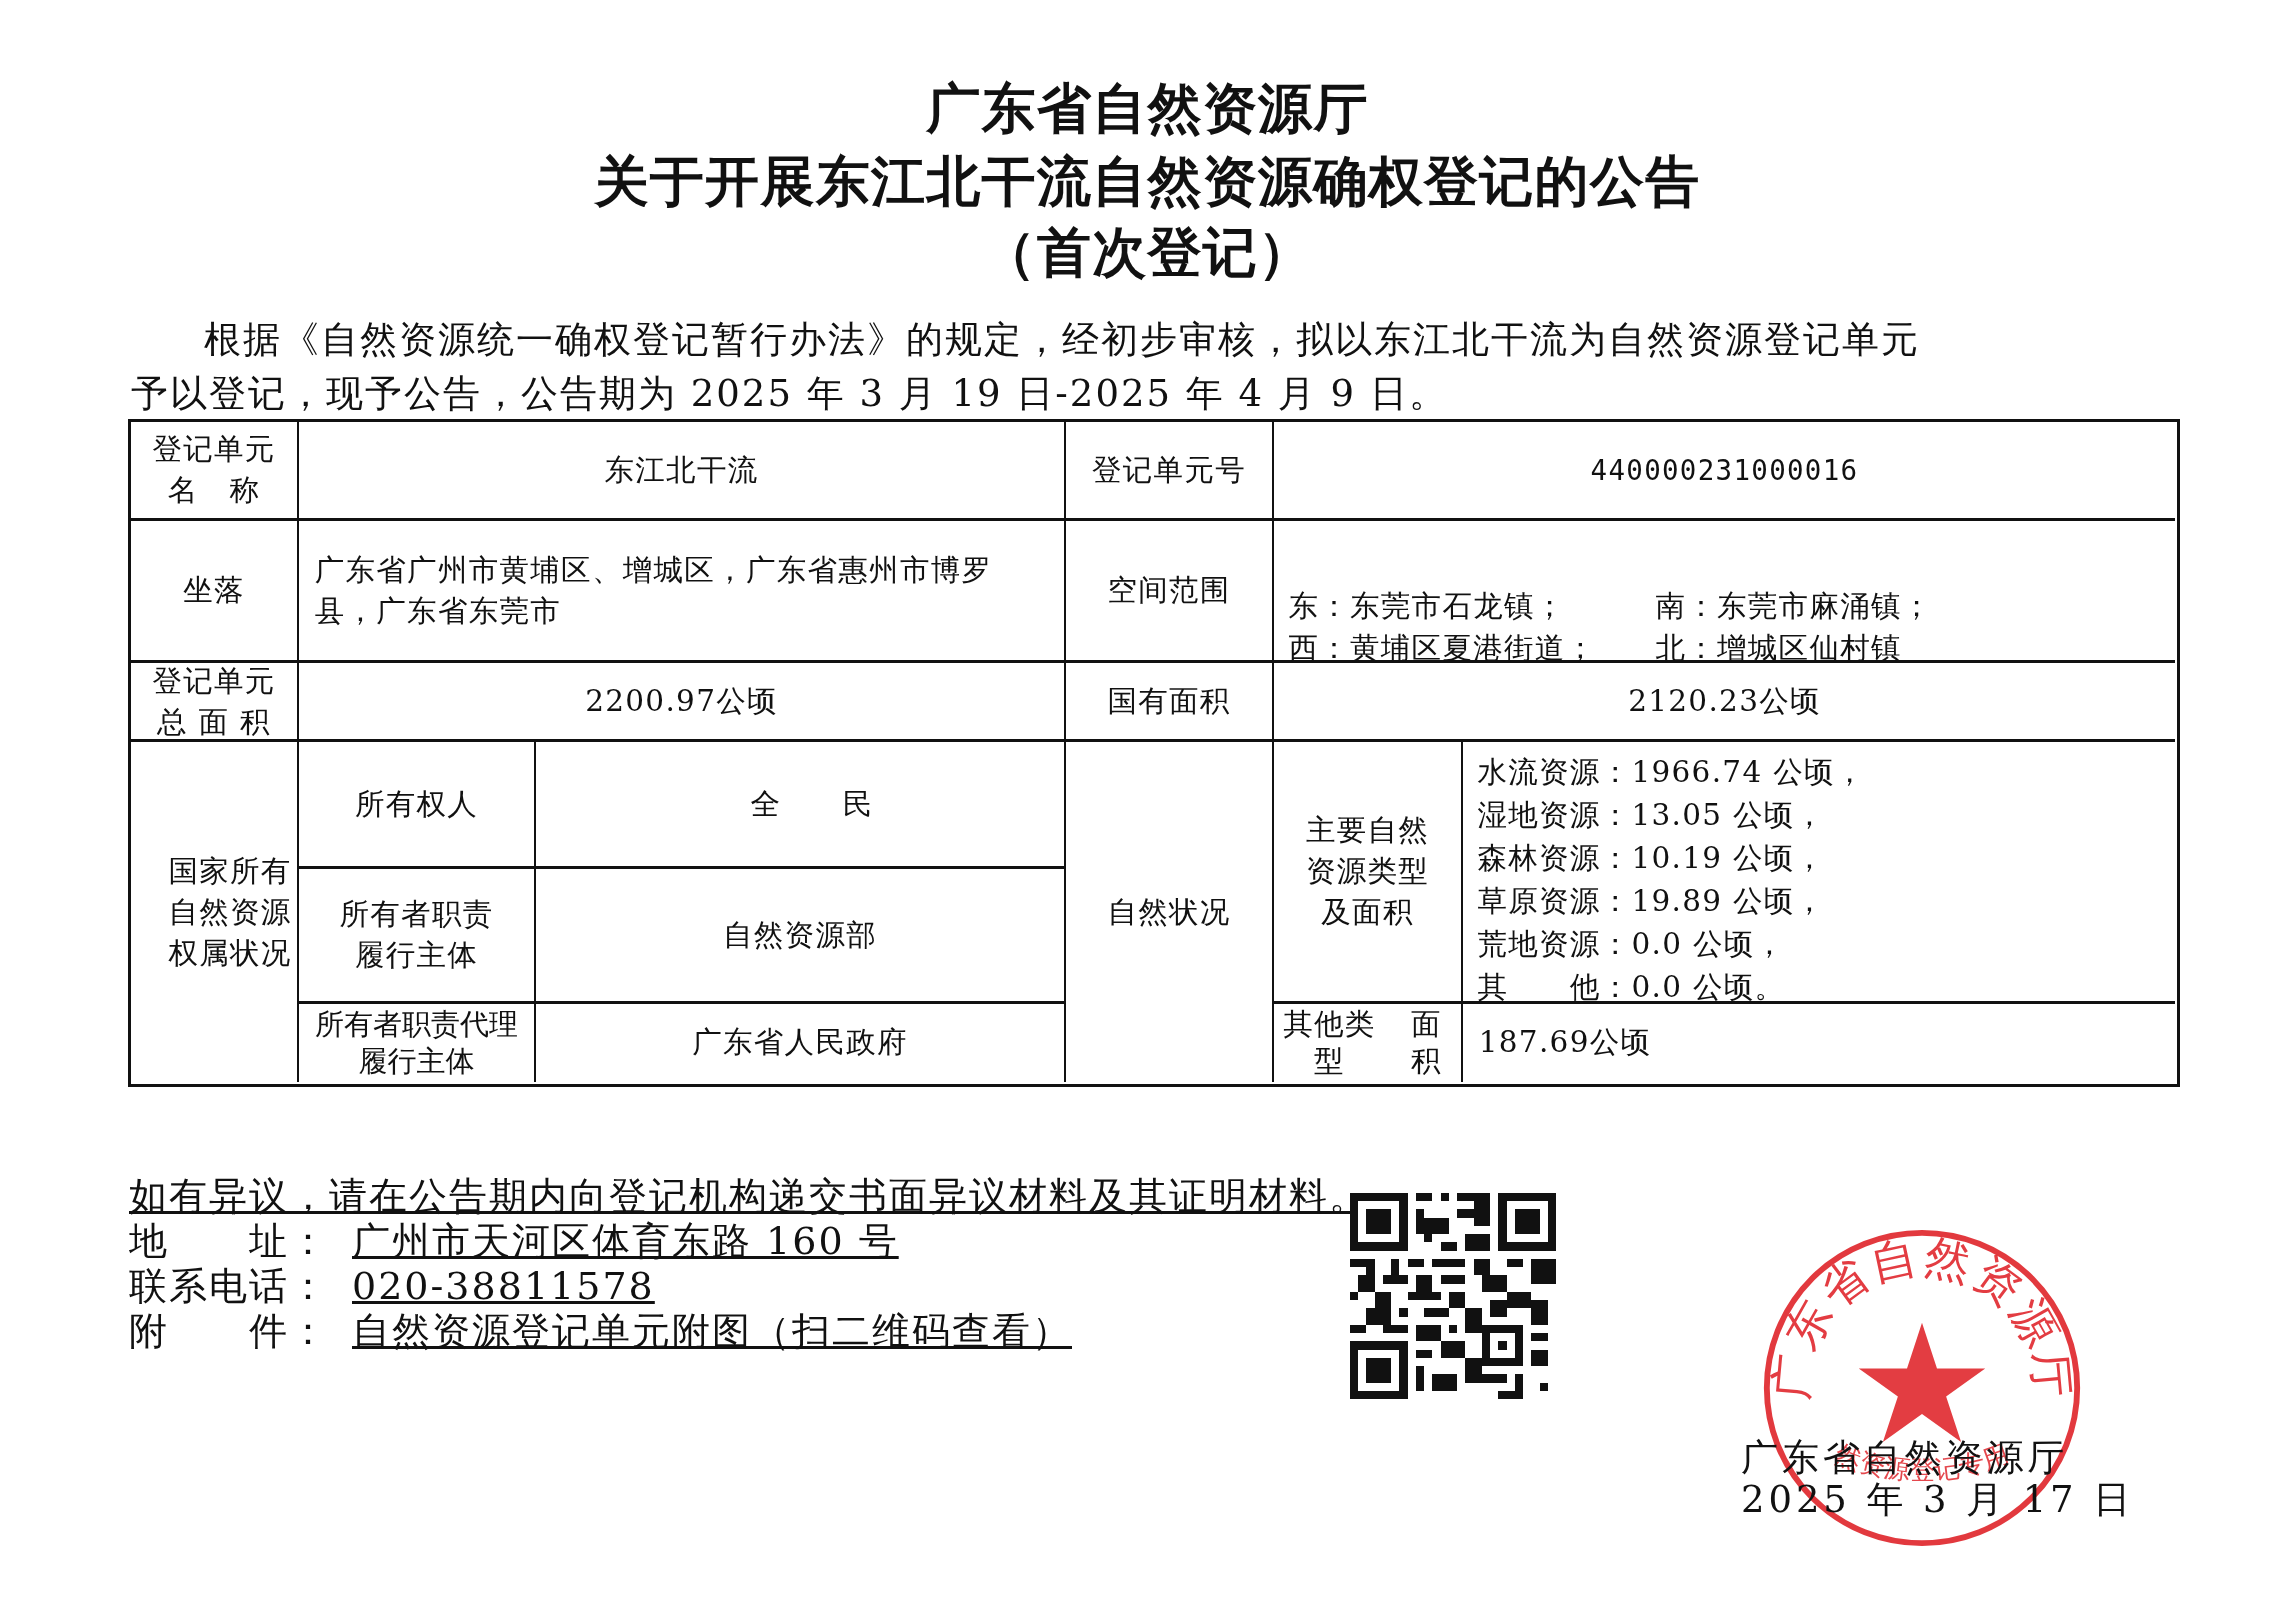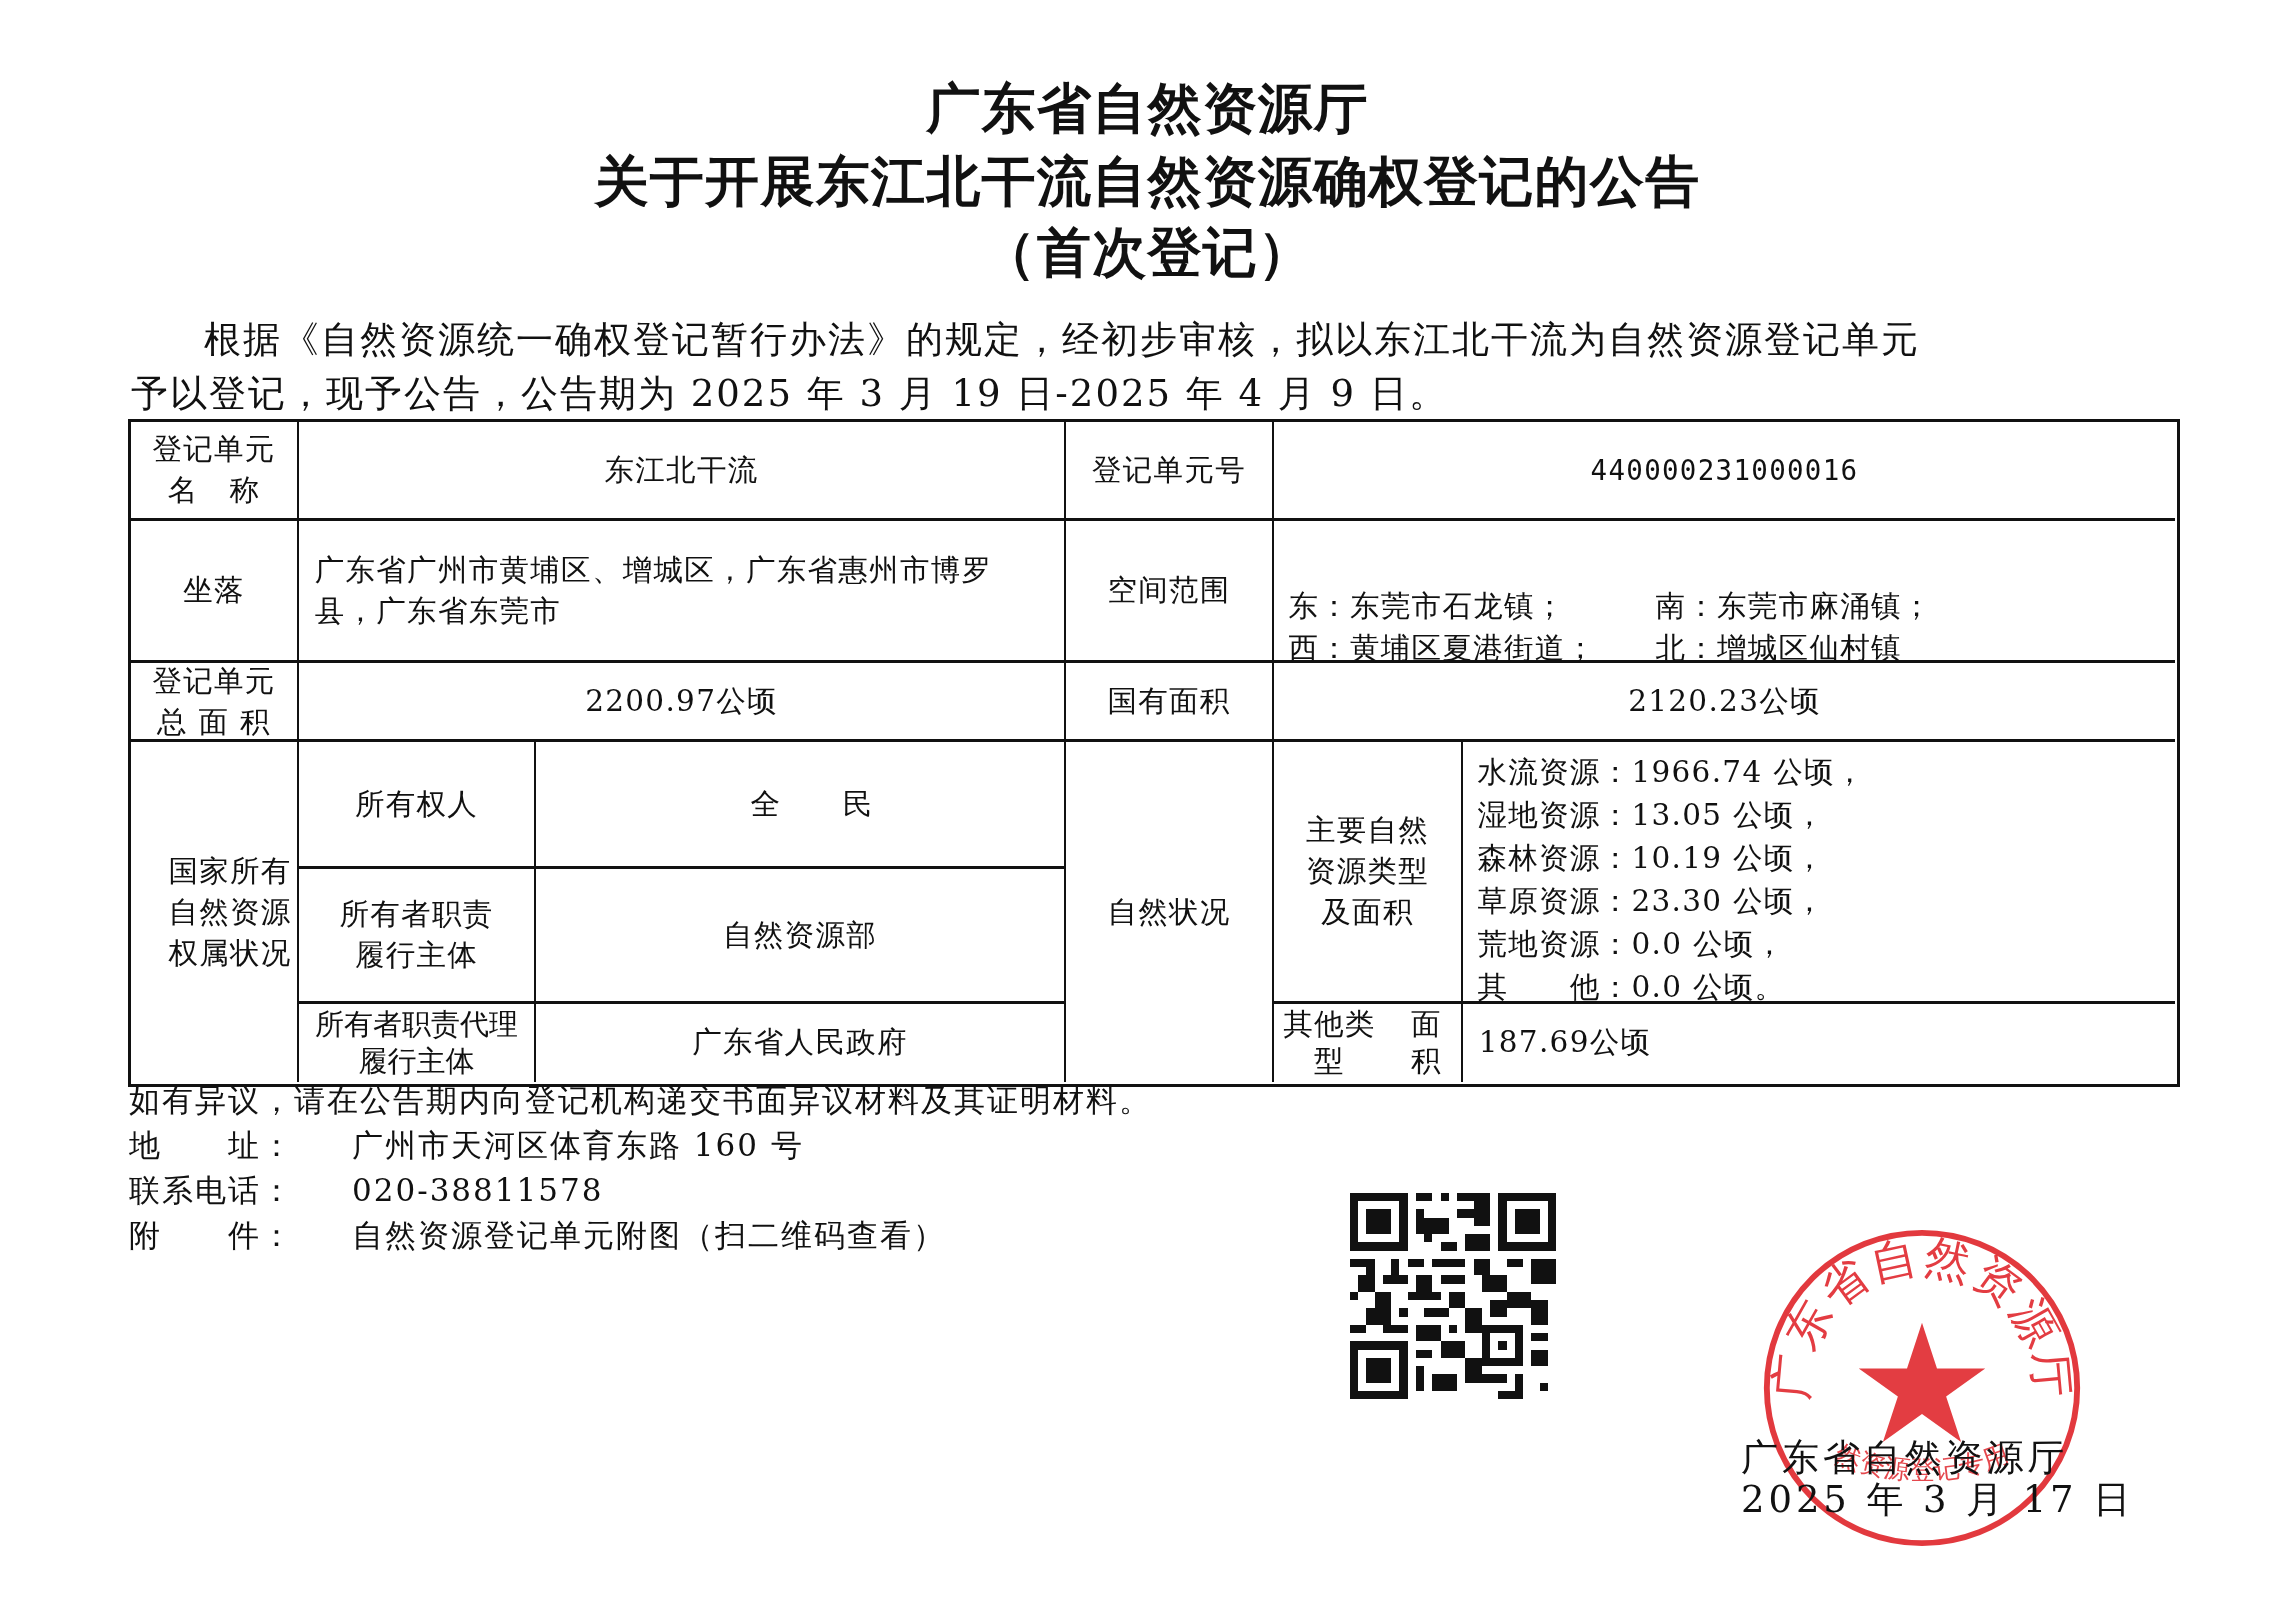--- a/index.html
+++ b/index.html
@@ -17,21 +17,21 @@
 
   .tbl { position: absolute; left: 128px; top: 419px; width: 2052px; height: 668px;
          border: 3.9px solid #111; box-sizing: border-box; }
   .cell { position: absolute; box-sizing: border-box; display: flex; align-items: center; justify-content: center;
           text-align: center; font-size: 29.5px; line-height: 41px; letter-spacing: 1.3px; }
   .vl { position: absolute; width: 2px; background: #111; }
   .hl { position: absolute; height: 2.6px; background: #111; }
   .left-align { justify-content: flex-start; text-align: left; padding-left: 15.7px; }
   .res-list { display: block; padding-top: 9.2px; padding-left: 14.4px; text-align: left; font-size: 29.5px; line-height: 43px; }
 
-  .contact { position: absolute; left: 129px; top: 1078px; font-size: 31px; line-height: 45px; letter-spacing: 2px; }
+  .contact { position: absolute; left: 129px; top: 1174px; font-size: 38px; line-height: 45px; letter-spacing: 2px; text-decoration: underline; }
   .contact .row { white-space: nowrap; }
   .contact .lbl { display: inline-block; width: 223px; }
 
   .qr { position: absolute; left: 1350px; top: 1193px; width: 206px; height: 206px; }
   .stamp { position: absolute; left: 1759px; top: 1225px; width: 326px; height: 326px; }
   .sign { position: absolute; left: 1741px; top: 1437px; font-size: 37px; line-height: 42px; letter-spacing: 3.9px; text-align: left; }
 </style>
 </head>
 <body>
 
@@ -108,21 +108,21 @@
   <div class="cell" style="left:935px; top:320px; width:206px; height:340px;">自然状况</div>
   <div class="cell" style="left:1143px; top:320px; width:187px; height:259px; flex-direction:column;">
     <div>主要自然</div>
     <div>资源类型</div>
     <div>及面积</div>
   </div>
   <div class="cell res-list" style="left:1332px; top:320px; width:712px; height:259px;">
     <div>水流资源：1966.74 公顷，</div>
     <div>湿地资源：13.05 公顷，</div>
     <div>森林资源：10.19 公顷，</div>
-    <div>草原资源：23.30 公顷，</div>
+    <div>草原资源：19.89 公顷，</div>
     <div>荒地资源：0.0 公顷，</div>
     <div>其　　他：0.0 公顷。</div>
   </div>
   <div class="cell" style="left:1143px; top:581px; width:194px; height:79px; flex-direction:row; line-height:37px;">
     <div>其他类型</div>
     <div>面　积</div>
   </div>
   <div class="cell left-align" style="left:1332px; top:581px; width:712px; height:79px;">187.69公顷</div>
 </div>
 

